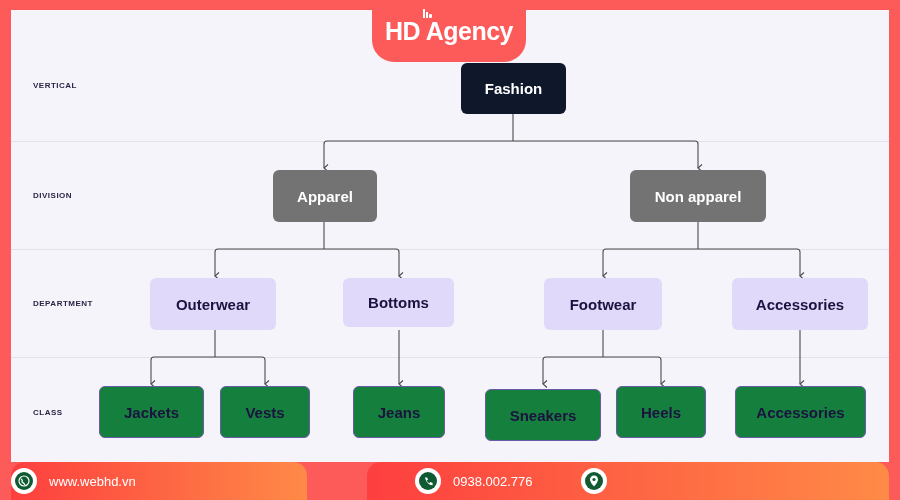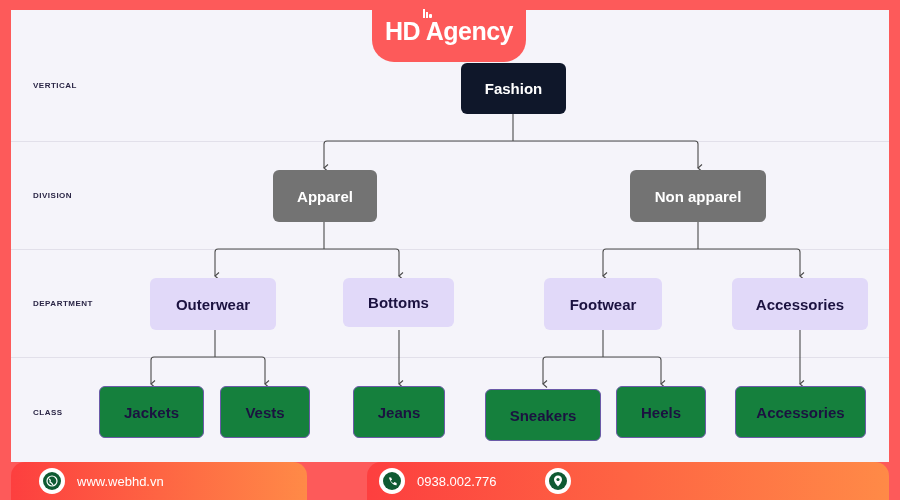--- a/index.html
+++ b/index.html
@@ -10,22 +10,22 @@
   .logo-tab { position: absolute; left: 372px; top: 0; width: 154px; height: 62px; background: #fd5a5a; border-radius: 0 0 22px 22px; display:flex; align-items:center; justify-content:center; }
   .logo-text { color: #fff; font-size: 25px; font-weight: bold; letter-spacing: -0.5px; position: relative; }
   .logo-mark { position: absolute; left: 38px; top: -8px; width: 10px; height: 9px; }
   .node { position: absolute; display: flex; align-items: center; justify-content: center; border-radius: 6px; font-size: 15px; font-weight: bold; }
   .n-root { background: #0f172a; color: #fff; }
   .n-div { background: #737373; color: #fff; }
   .n-dept { background: #e1d9f9; color: #1b1240; }
   .n-cls { background: #15803d; color: #1b1240; border: 1.5px solid #6b5aa8; }
   svg.links { position: absolute; left: 0; top: 0; }
   .footer { position: absolute; top: 462px; height: 38px; display: flex; align-items: center; color: #fff; font-size: 13px; }
-  .f-left { left: 11px; width: 296px; background: linear-gradient(90deg, #fd3f3f, #ff8a47); border-radius: 14px 14px 0 0; padding-left: 28px; }
-  .f-right { left: 367px; width: 522px; background: linear-gradient(90deg, #fd3f3f, #ff8a47); border-radius: 14px 14px 0 0; padding-left: 12px; }
+  .f-left { left: 11px; width: 296px; background: linear-gradient(90deg, #fd3f3f, #ff8a47); border-radius: 14px 14px 0 0; }
+  .f-right { left: 367px; width: 522px; background: linear-gradient(90deg, #fd3f3f, #ff8a47); border-radius: 14px 14px 0 0; padding-left: 48px; }
   .f-icon { width: 26px; height: 26px; border-radius: 50%; background: #fff; display: flex; align-items: center; justify-content: center; margin-right: 12px; flex-shrink: 0; }
   .f-icon-inner { width: 18px; height: 18px; border-radius: 50%; background: #0f5a32; display:flex; align-items:center; justify-content:center; }
   .f-item { display: flex; align-items: center; }
 </style>
 </head>
 <body>
 
 <div class="canvas"></div>
 
 <div class="row-line" style="top:141px"></div>

